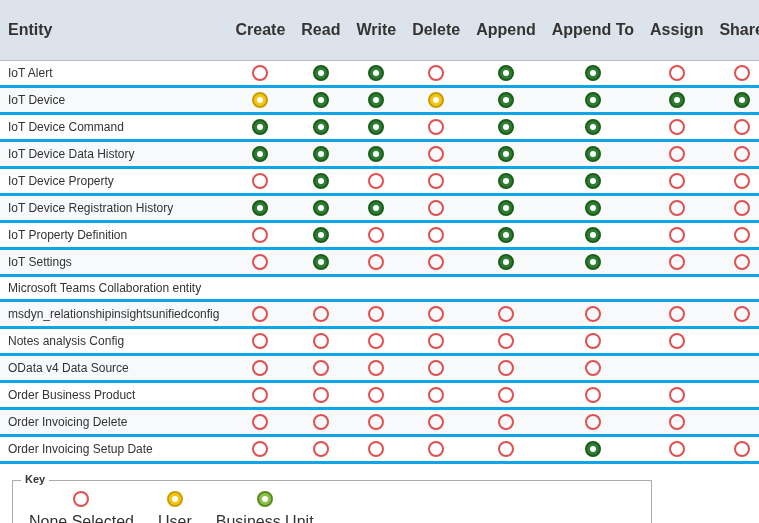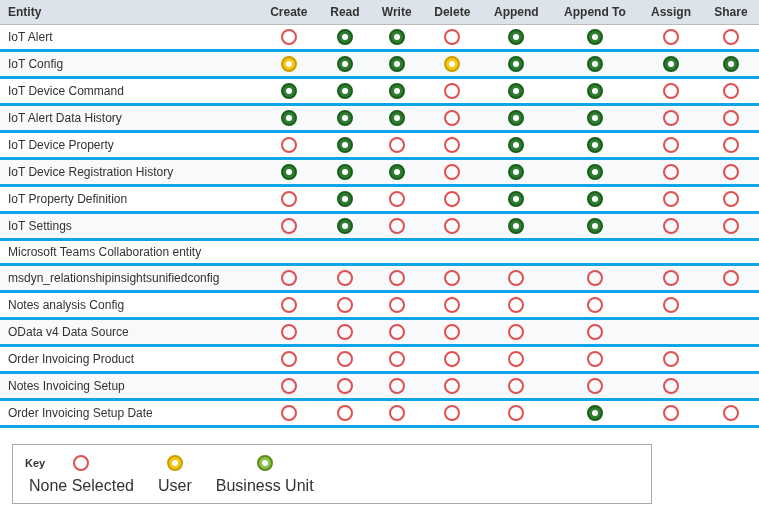--- a/index.html
+++ b/index.html
@@ -14,24 +14,24 @@
       overflow: auto;
     }
     table {
       width: 100%;
       border-collapse: collapse;
     }
     thead tr {
       background: #dde3ea;
     }
     thead th {
-      padding: 5px 8px;
+      padding: 21px 8px;
       text-align: left;
       font-weight: 600;
-      font-size: 12px;
+      font-size: 16px;
       border-bottom: 1px solid #bbb;
       white-space: nowrap;
     }
     thead th:not(:first-child) {
       text-align: center;
       margin-top: 18px;
     }
     tbody tr {
       border-bottom: 3px solid #0ea5e9;
     }
@@ -103,21 +103,20 @@
       flex-direction: column;
     }
     .key-label {
       position: absolute;
       top: -8px;
       left: 8px;
       background: #fff;
       padding: 0 4px;
       font-size: 11px;
       font-weight: 600;
-      margin-top: 20px;
     }
     .key-outer {
       position: relative;
       border: 1px solid #aaa;
       margin: 16px 12px 8px 12px;
       padding: 10px 16px 8px 16px;
       display: inline-block;
       min-width: 640px;
     }
   </style>
@@ -145,21 +144,21 @@
           <td><span class="circle c-empty"></span></td>
           <td><span class="circle c-green"></span></td>
           <td><span class="circle c-green"></span></td>
           <td><span class="circle c-empty"></span></td>
           <td><span class="circle c-green"></span></td>
           <td><span class="circle c-green"></span></td>
           <td><span class="circle c-empty"></span></td>
           <td><span class="circle c-empty"></span></td>
         </tr>
         <tr>
-          <td>IoT Config</td>
+          <td>IoT Device</td>
           <td><span class="circle c-yellow" style="background: rgb(245, 197, 24); border-color: rgb(201, 160, 0);"></span></td>
           <td><span class="circle c-green"></span></td>
           <td><span class="circle c-green"></span></td>
           <td><span class="circle c-yellow" style="background: rgb(245, 197, 24); border-color: rgb(201, 160, 0);"></span></td>
           <td><span class="circle c-green"></span></td>
           <td><span class="circle c-green"></span></td>
           <td><span class="circle c-green"></span></td>
           <td><span class="circle c-green"></span></td>
         </tr>
         <tr>
@@ -167,21 +166,21 @@
           <td><span class="circle c-green"></span></td>
           <td><span class="circle c-green"></span></td>
           <td><span class="circle c-green"></span></td>
           <td><span class="circle c-empty"></span></td>
           <td><span class="circle c-green"></span></td>
           <td><span class="circle c-green"></span></td>
           <td><span class="circle c-empty"></span></td>
           <td><span class="circle c-empty"></span></td>
         </tr>
         <tr>
-          <td>IoT Alert Data History</td>
+          <td>IoT Device Data History</td>
           <td><span class="circle c-green"></span></td>
           <td><span class="circle c-green"></span></td>
           <td><span class="circle c-green"></span></td>
           <td><span class="circle c-empty"></span></td>
           <td><span class="circle c-green"></span></td>
           <td><span class="circle c-green"></span></td>
           <td><span class="circle c-empty"></span></td>
           <td><span class="circle c-empty"></span></td>
         </tr>
         <tr>
@@ -266,32 +265,32 @@
           <td><span class="circle c-empty"></span></td>
           <td><span class="circle c-empty"></span></td>
           <td><span class="circle c-empty"></span></td>
           <td><span class="circle c-empty"></span></td>
           <td><span class="circle c-empty"></span></td>
           <td><span class="circle c-empty"></span></td>
           <td></td>
           <td></td>
         </tr>
         <tr>
-          <td>Order Invoicing Product</td>
-          <td><span class="circle c-empty"></span></td>
-          <td><span class="circle c-empty"></span></td>
-          <td><span class="circle c-empty"></span></td>
-          <td><span class="circle c-empty"></span></td>
-          <td><span class="circle c-empty"></span></td>
-          <td><span class="circle c-empty"></span></td>
-          <td><span class="circle c-empty"></span></td>
-          <td></td>
-        </tr>
-        <tr>
-          <td>Notes Invoicing Setup</td>
+          <td>Order Business Product</td>
+          <td><span class="circle c-empty"></span></td>
+          <td><span class="circle c-empty"></span></td>
+          <td><span class="circle c-empty"></span></td>
+          <td><span class="circle c-empty"></span></td>
+          <td><span class="circle c-empty"></span></td>
+          <td><span class="circle c-empty"></span></td>
+          <td><span class="circle c-empty"></span></td>
+          <td></td>
+        </tr>
+        <tr>
+          <td>Order Invoicing Delete</td>
           <td><span class="circle c-empty"></span></td>
           <td><span class="circle c-empty"></span></td>
           <td><span class="circle c-empty"></span></td>
           <td><span class="circle c-empty"></span></td>
           <td><span class="circle c-empty"></span></td>
           <td><span class="circle c-empty"></span></td>
           <td><span class="circle c-empty"></span></td>
           <td></td>
         </tr>
         <tr>

